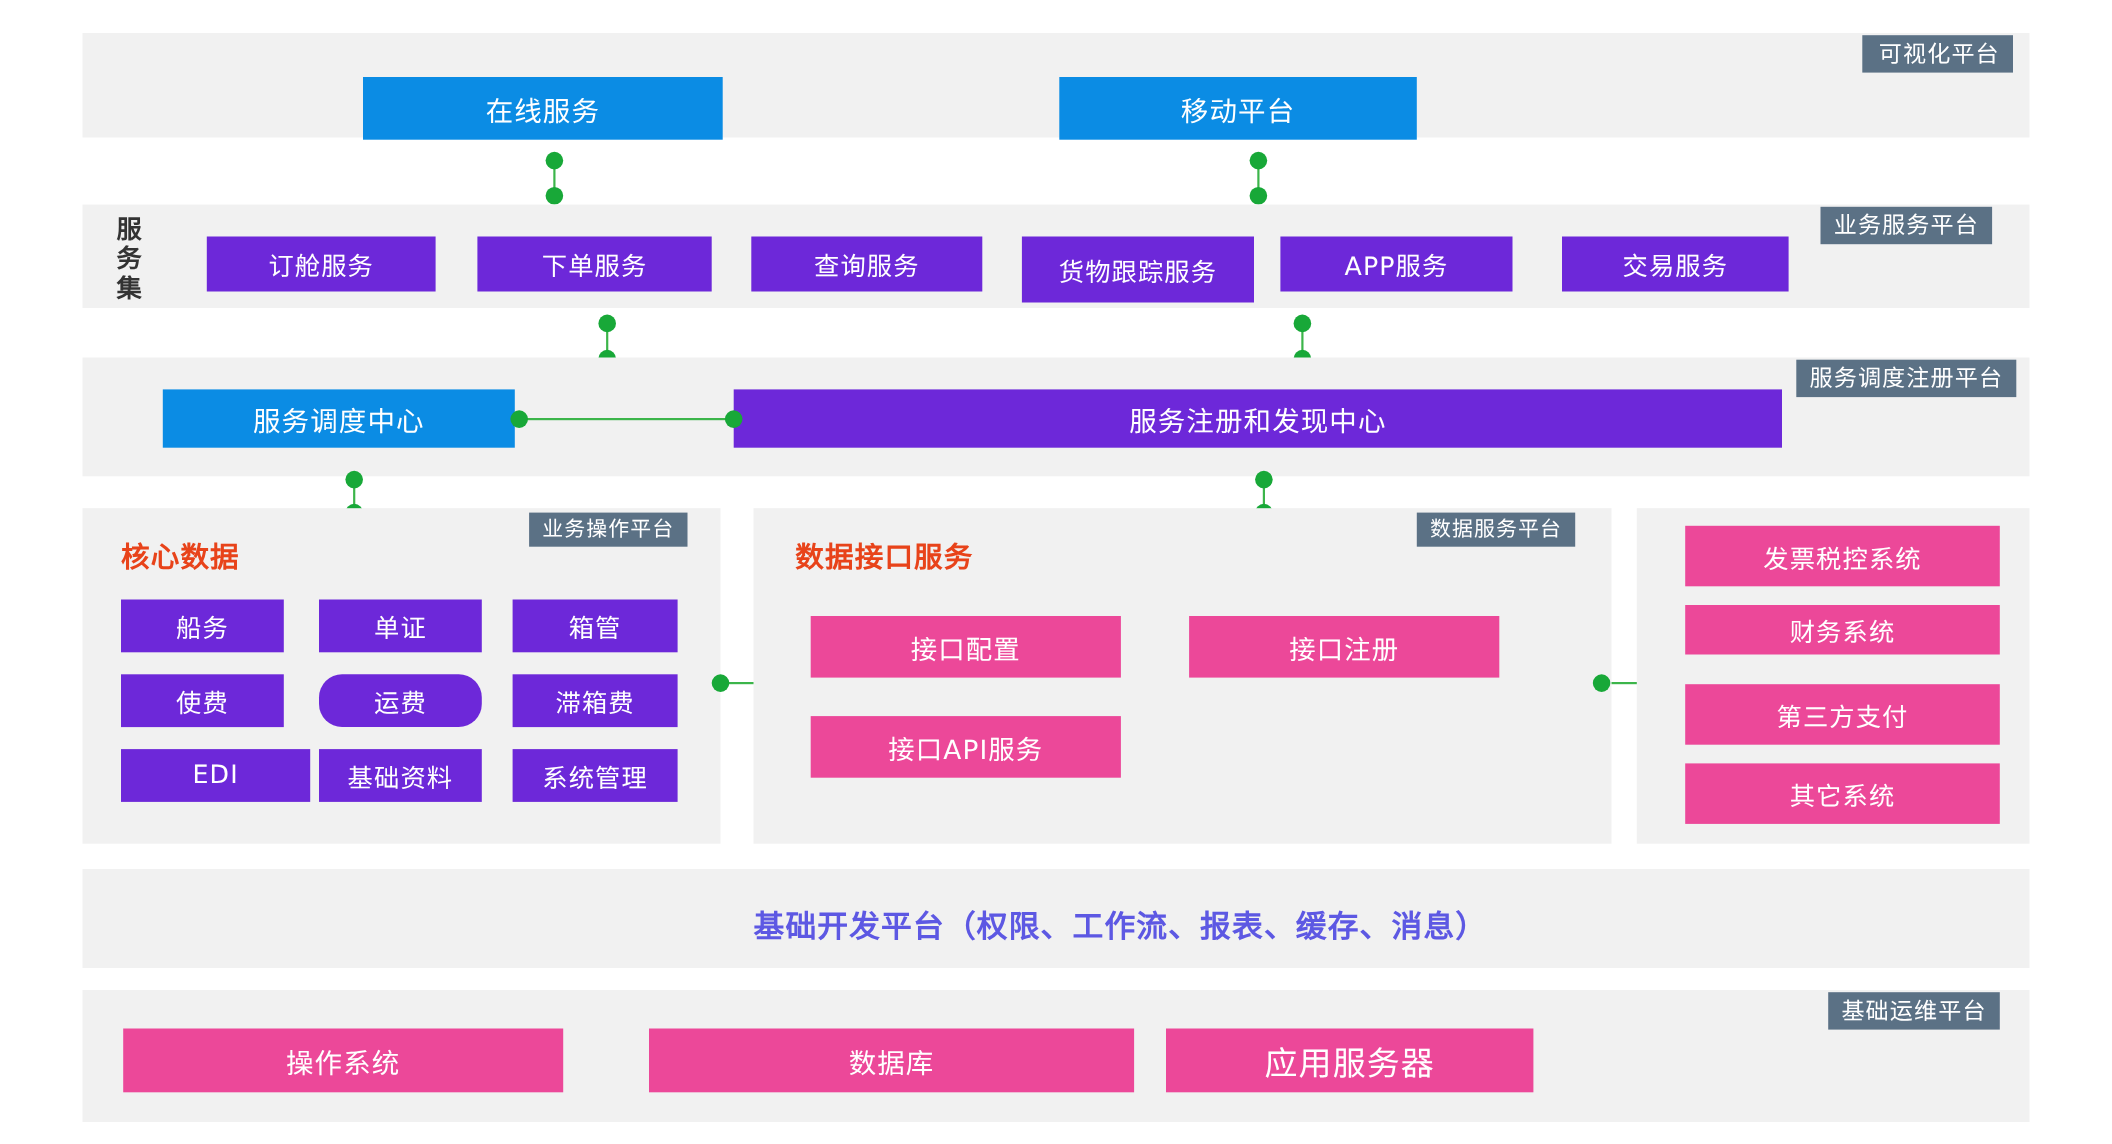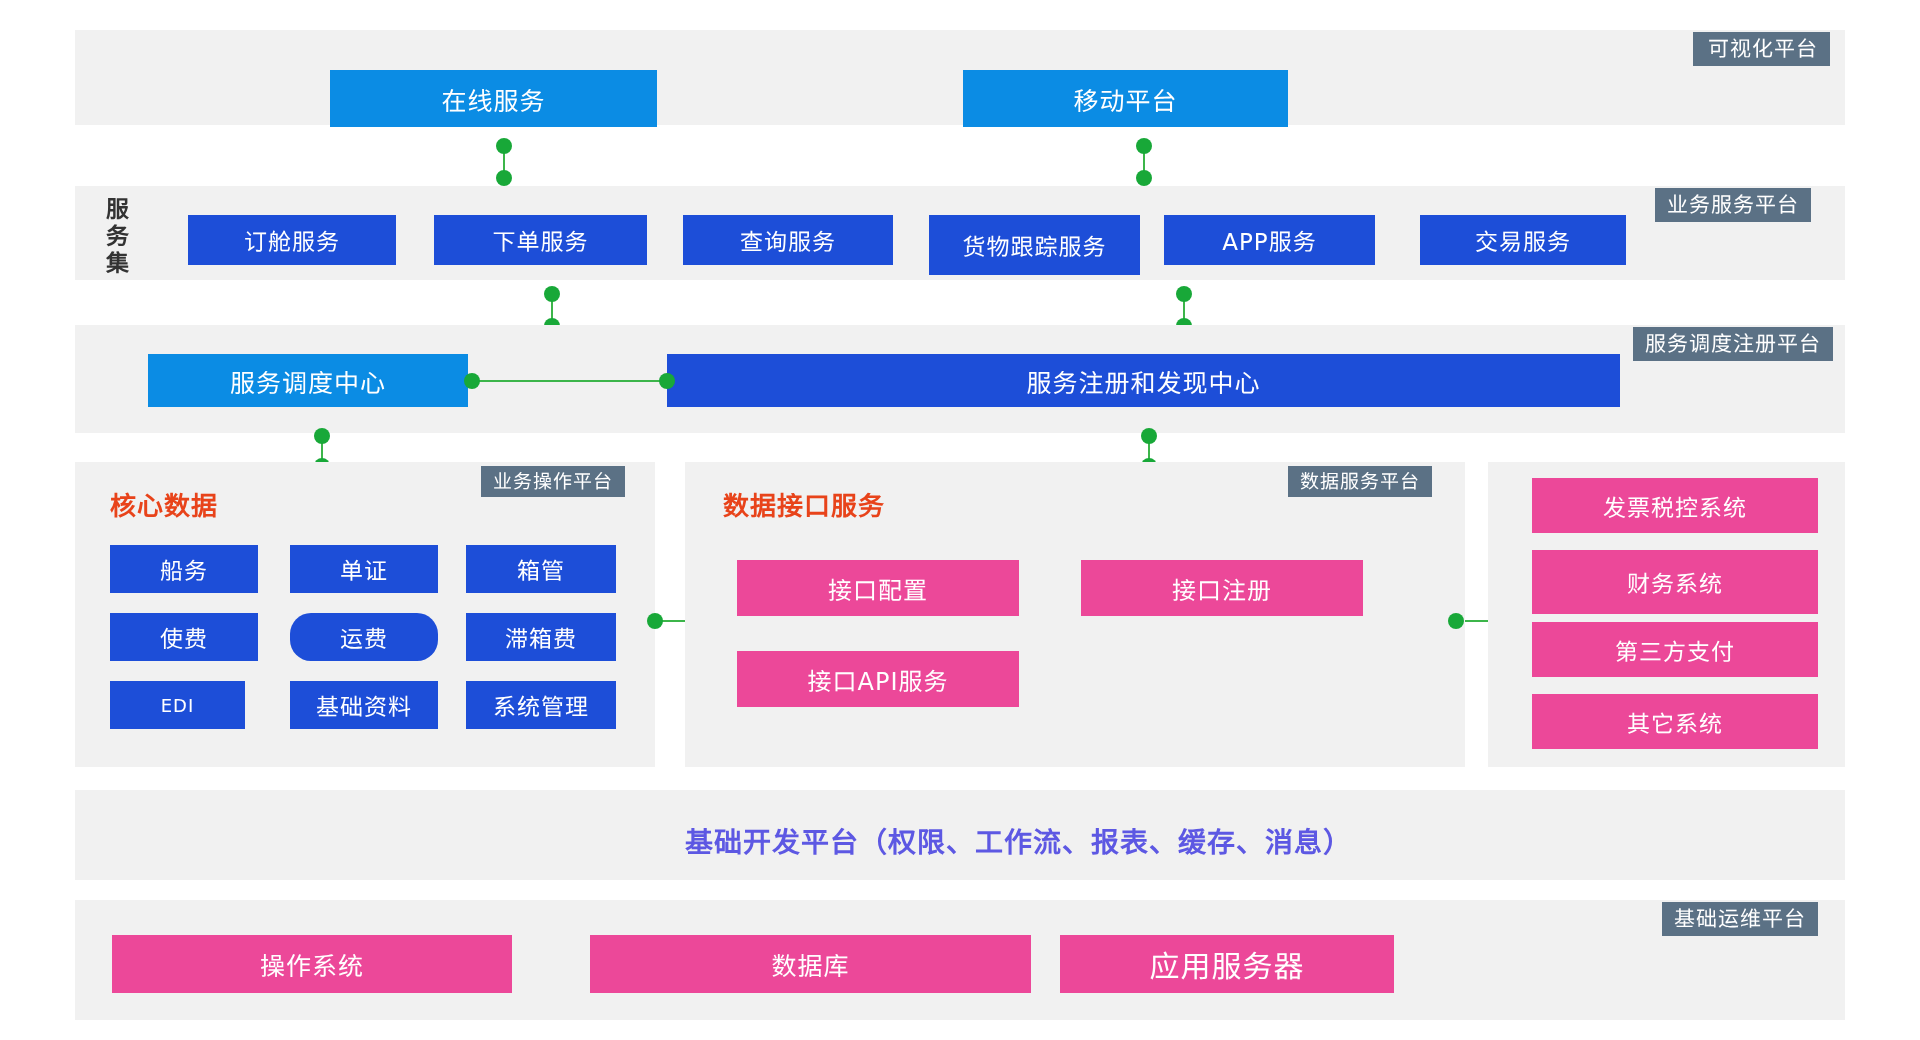--- a/index.html
+++ b/index.html
@@ -30,21 +30,21 @@
 
   
   .box{
     position:absolute;
     display:flex;align-items:center;justify-content:center;
     color:#ffffff;
     white-space:nowrap;
     letter-spacing:1px;
   }
   .blue{background:#0b8ce4;}
-  .purple{background:#1d4ed8;}
+  .purple{background:#6d28d9;}
   .teal{background:#ec4899;}
 
   
   .conn-line{position:absolute;background:#3cb54a;}
   .dot{
     position:absolute;
     width:16px;height:16px;border-radius:50%;
     background:#18a838;
   }
 
@@ -148,21 +148,21 @@
   <div class="sec-head" style="left:110px;top:485px;">核心数据</div>
 
   <div class="box purple" style="left:110px;top:545px;width:148px;height:48px;font-size:23px;">船务</div>
   <div class="box purple" style="left:290px;top:545px;width:148px;height:48px;font-size:23px;">单证</div>
   <div class="box purple" style="left:466px;top:545px;width:150px;height:48px;font-size:23px;">箱管</div>
 
   <div class="box purple" style="left:110px;top:613px;width:148px;height:48px;font-size:23px;">使费</div>
   <div class="box purple" style="left:290px;top:613px;width:148px;height:48px;font-size:23px;border-radius:21px;">运费</div>
   <div class="box purple" style="left:466px;top:613px;width:150px;height:48px;font-size:23px;">滞箱费</div>
 
-  <div class="box purple" style="left:110px;top:681px;width:135px;height:48px;font-size:18px;">EDI</div>
+  <div class="box purple" style="left:110px;top:681px;width:172px;height:48px;font-size:23px;">EDI</div>
   <div class="box purple" style="left:290px;top:681px;width:148px;height:48px;font-size:23px;">基础资料</div>
   <div class="box purple" style="left:466px;top:681px;width:150px;height:48px;font-size:23px;">系统管理</div>
 
   <div class="conn-line" style="left:655px;top:620px;width:45px;height:2px;"></div>
   <div class="dot" style="left:647px;top:613px;"></div>
   <div class="dot" style="left:692px;top:613px;"></div>
 
   <div class="band" style="left:685px;top:462px;width:780px;height:305px;"></div>
 
   <div class="plat-tag" style="left:1288px;top:466px;font-size:19px;line-height:31px;height:31px;">数据服务平台</div>
@@ -173,21 +173,21 @@
   <div class="box teal" style="left:1081px;top:560px;width:282px;height:56px;font-size:24px;">接口注册</div>
   <div class="box teal" style="left:737px;top:651px;width:282px;height:56px;font-size:24px;">接口API服务</div>
 
   <div class="conn-line" style="left:1465px;top:620px;width:45px;height:2px;"></div>
   <div class="dot" style="left:1448px;top:613px;"></div>
   <div class="dot" style="left:1492px;top:613px;"></div>
 
   <div class="band" style="left:1488px;top:462px;width:357px;height:305px;"></div>
 
   <div class="box teal" style="left:1532px;top:478px;width:286px;height:55px;font-size:23px;">发票税控系统</div>
-  <div class="box teal" style="left:1532px;top:550px;width:286px;height:64px;font-size:23px;">财务系统</div>
+  <div class="box teal" style="left:1532px;top:550px;width:286px;height:45px;font-size:23px;">财务系统</div>
   <div class="box teal" style="left:1532px;top:622px;width:286px;height:55px;font-size:23px;">第三方支付</div>
   <div class="box teal" style="left:1532px;top:694px;width:286px;height:55px;font-size:23px;">其它系统</div>
 
   <div class="band" style="left:75px;top:790px;width:1770px;height:90px;"></div>
 
   <div class="devplat" style="left:685px;top:820px;">基础开发平台（权限、工作流、报表、缓存、消息）</div>
 
   <div class="band" style="left:75px;top:900px;width:1770px;height:120px;"></div>
 
   <div class="plat-tag" style="left:1662px;top:902px;">基础运维平台</div>

